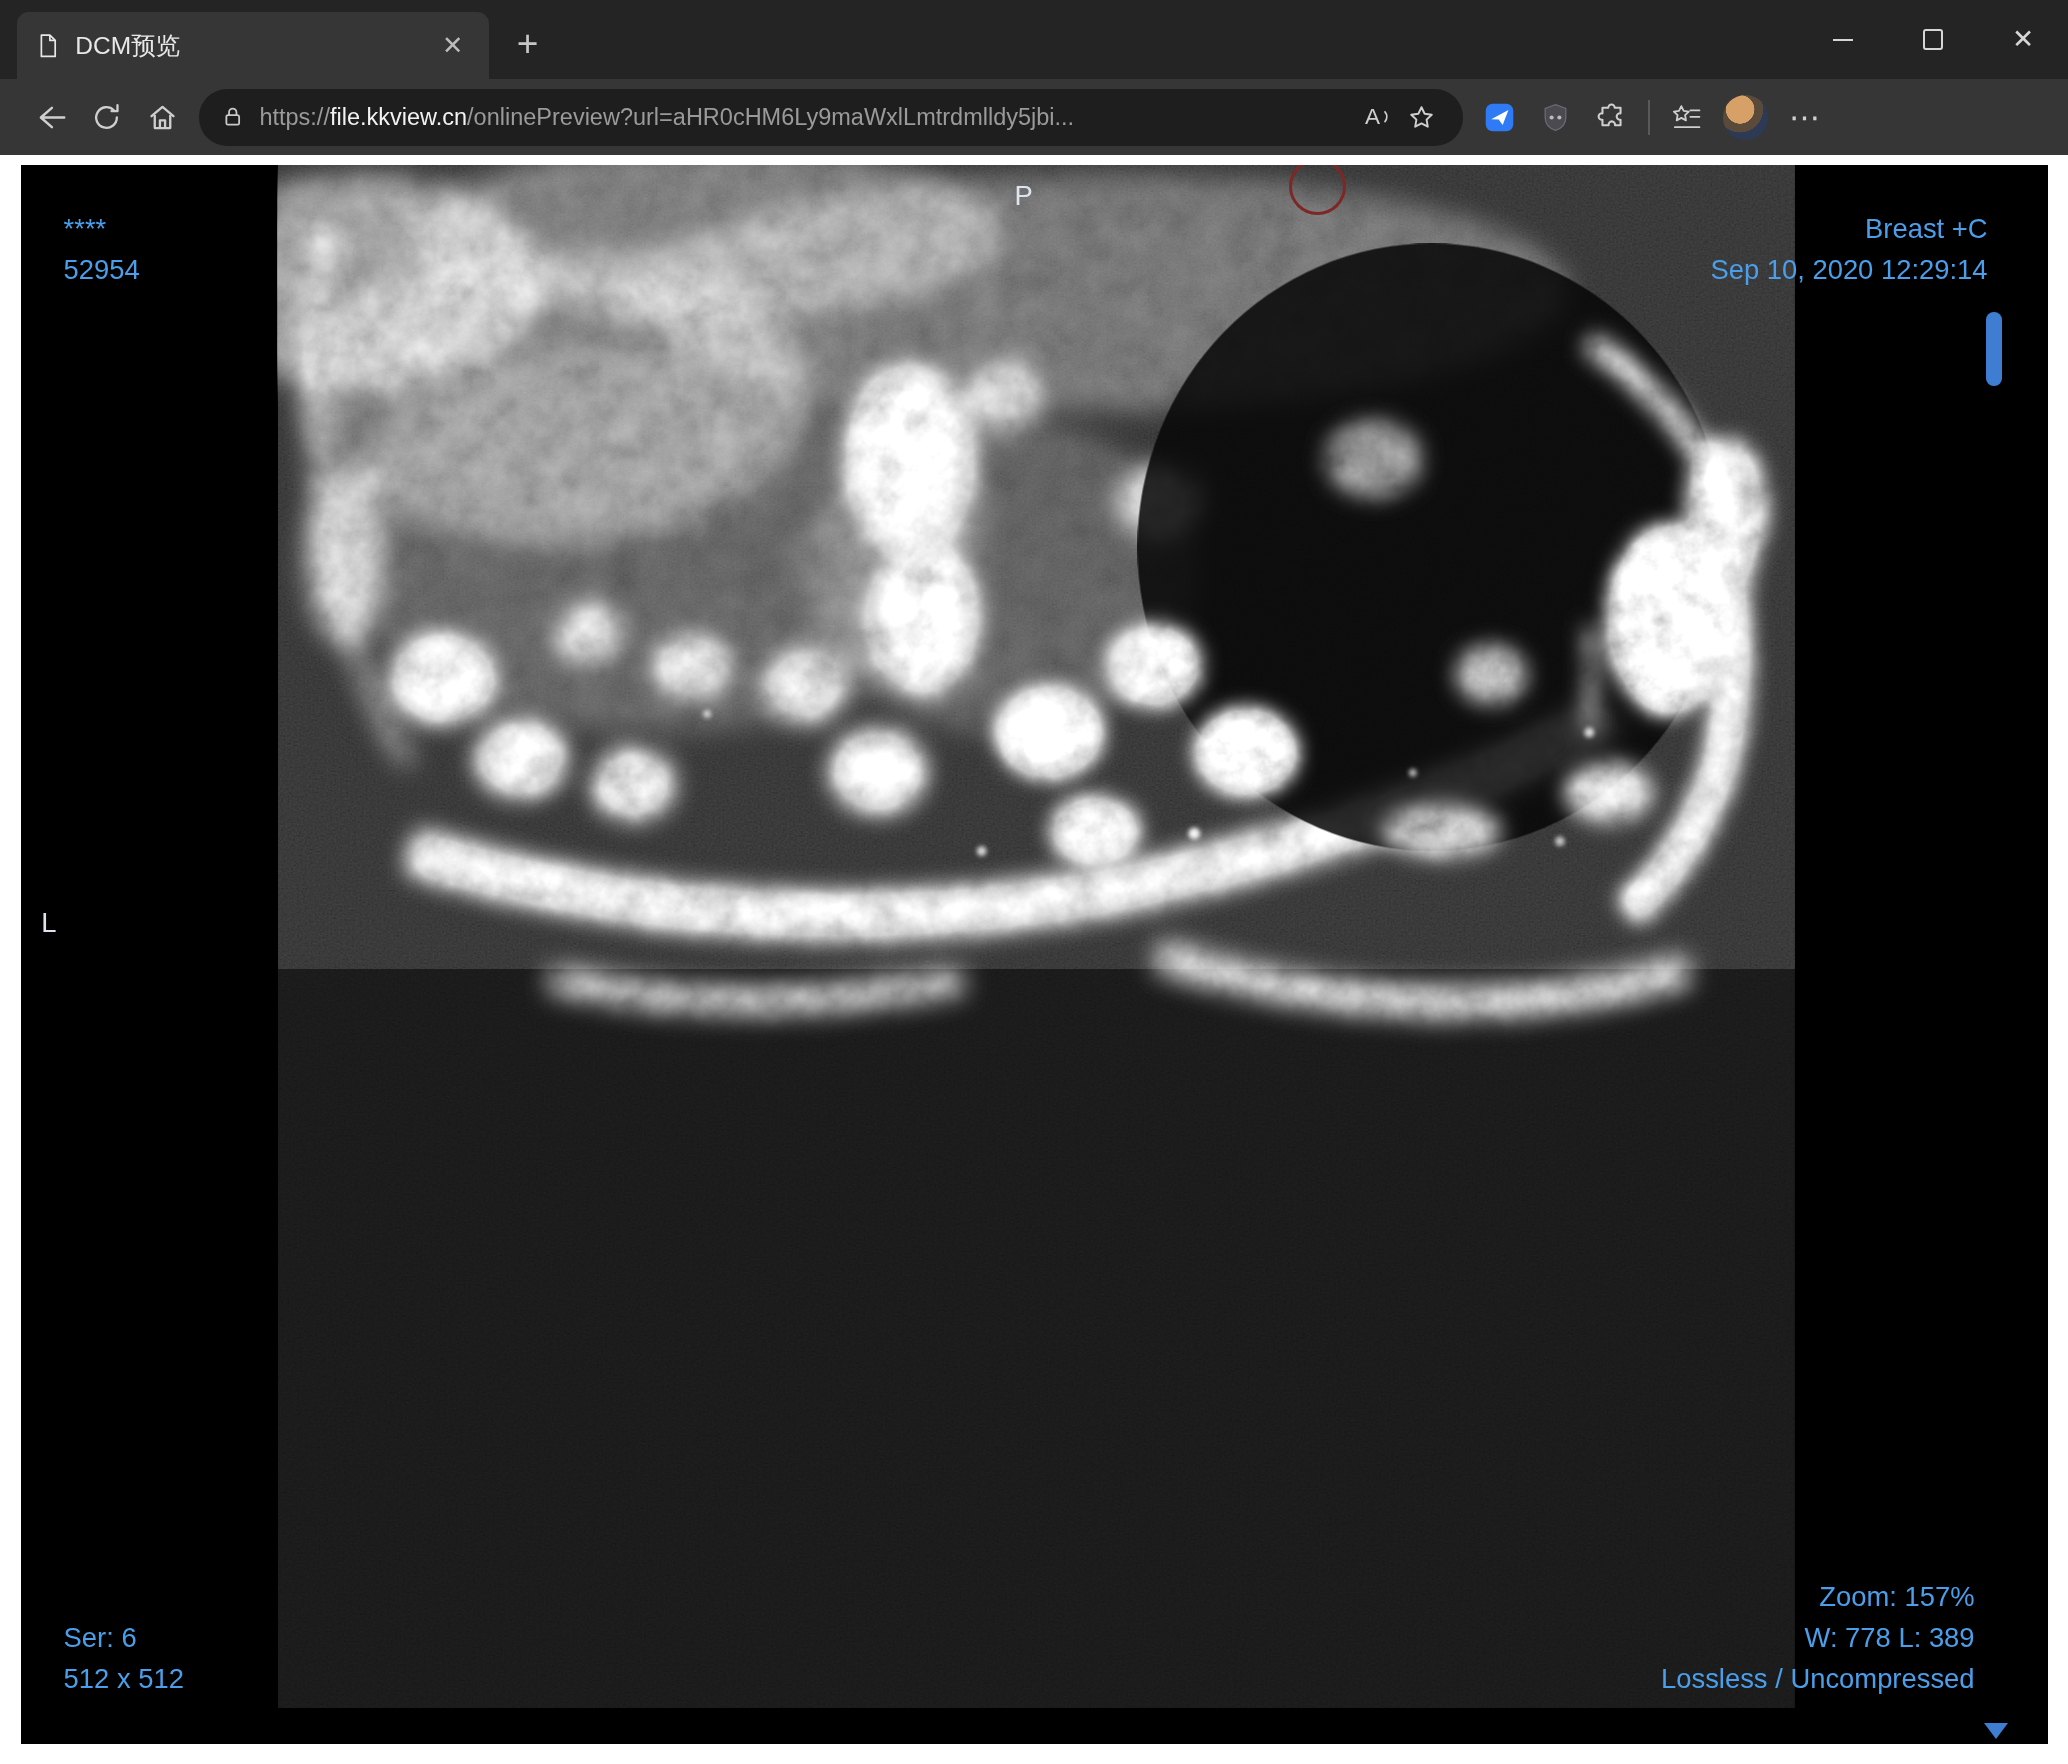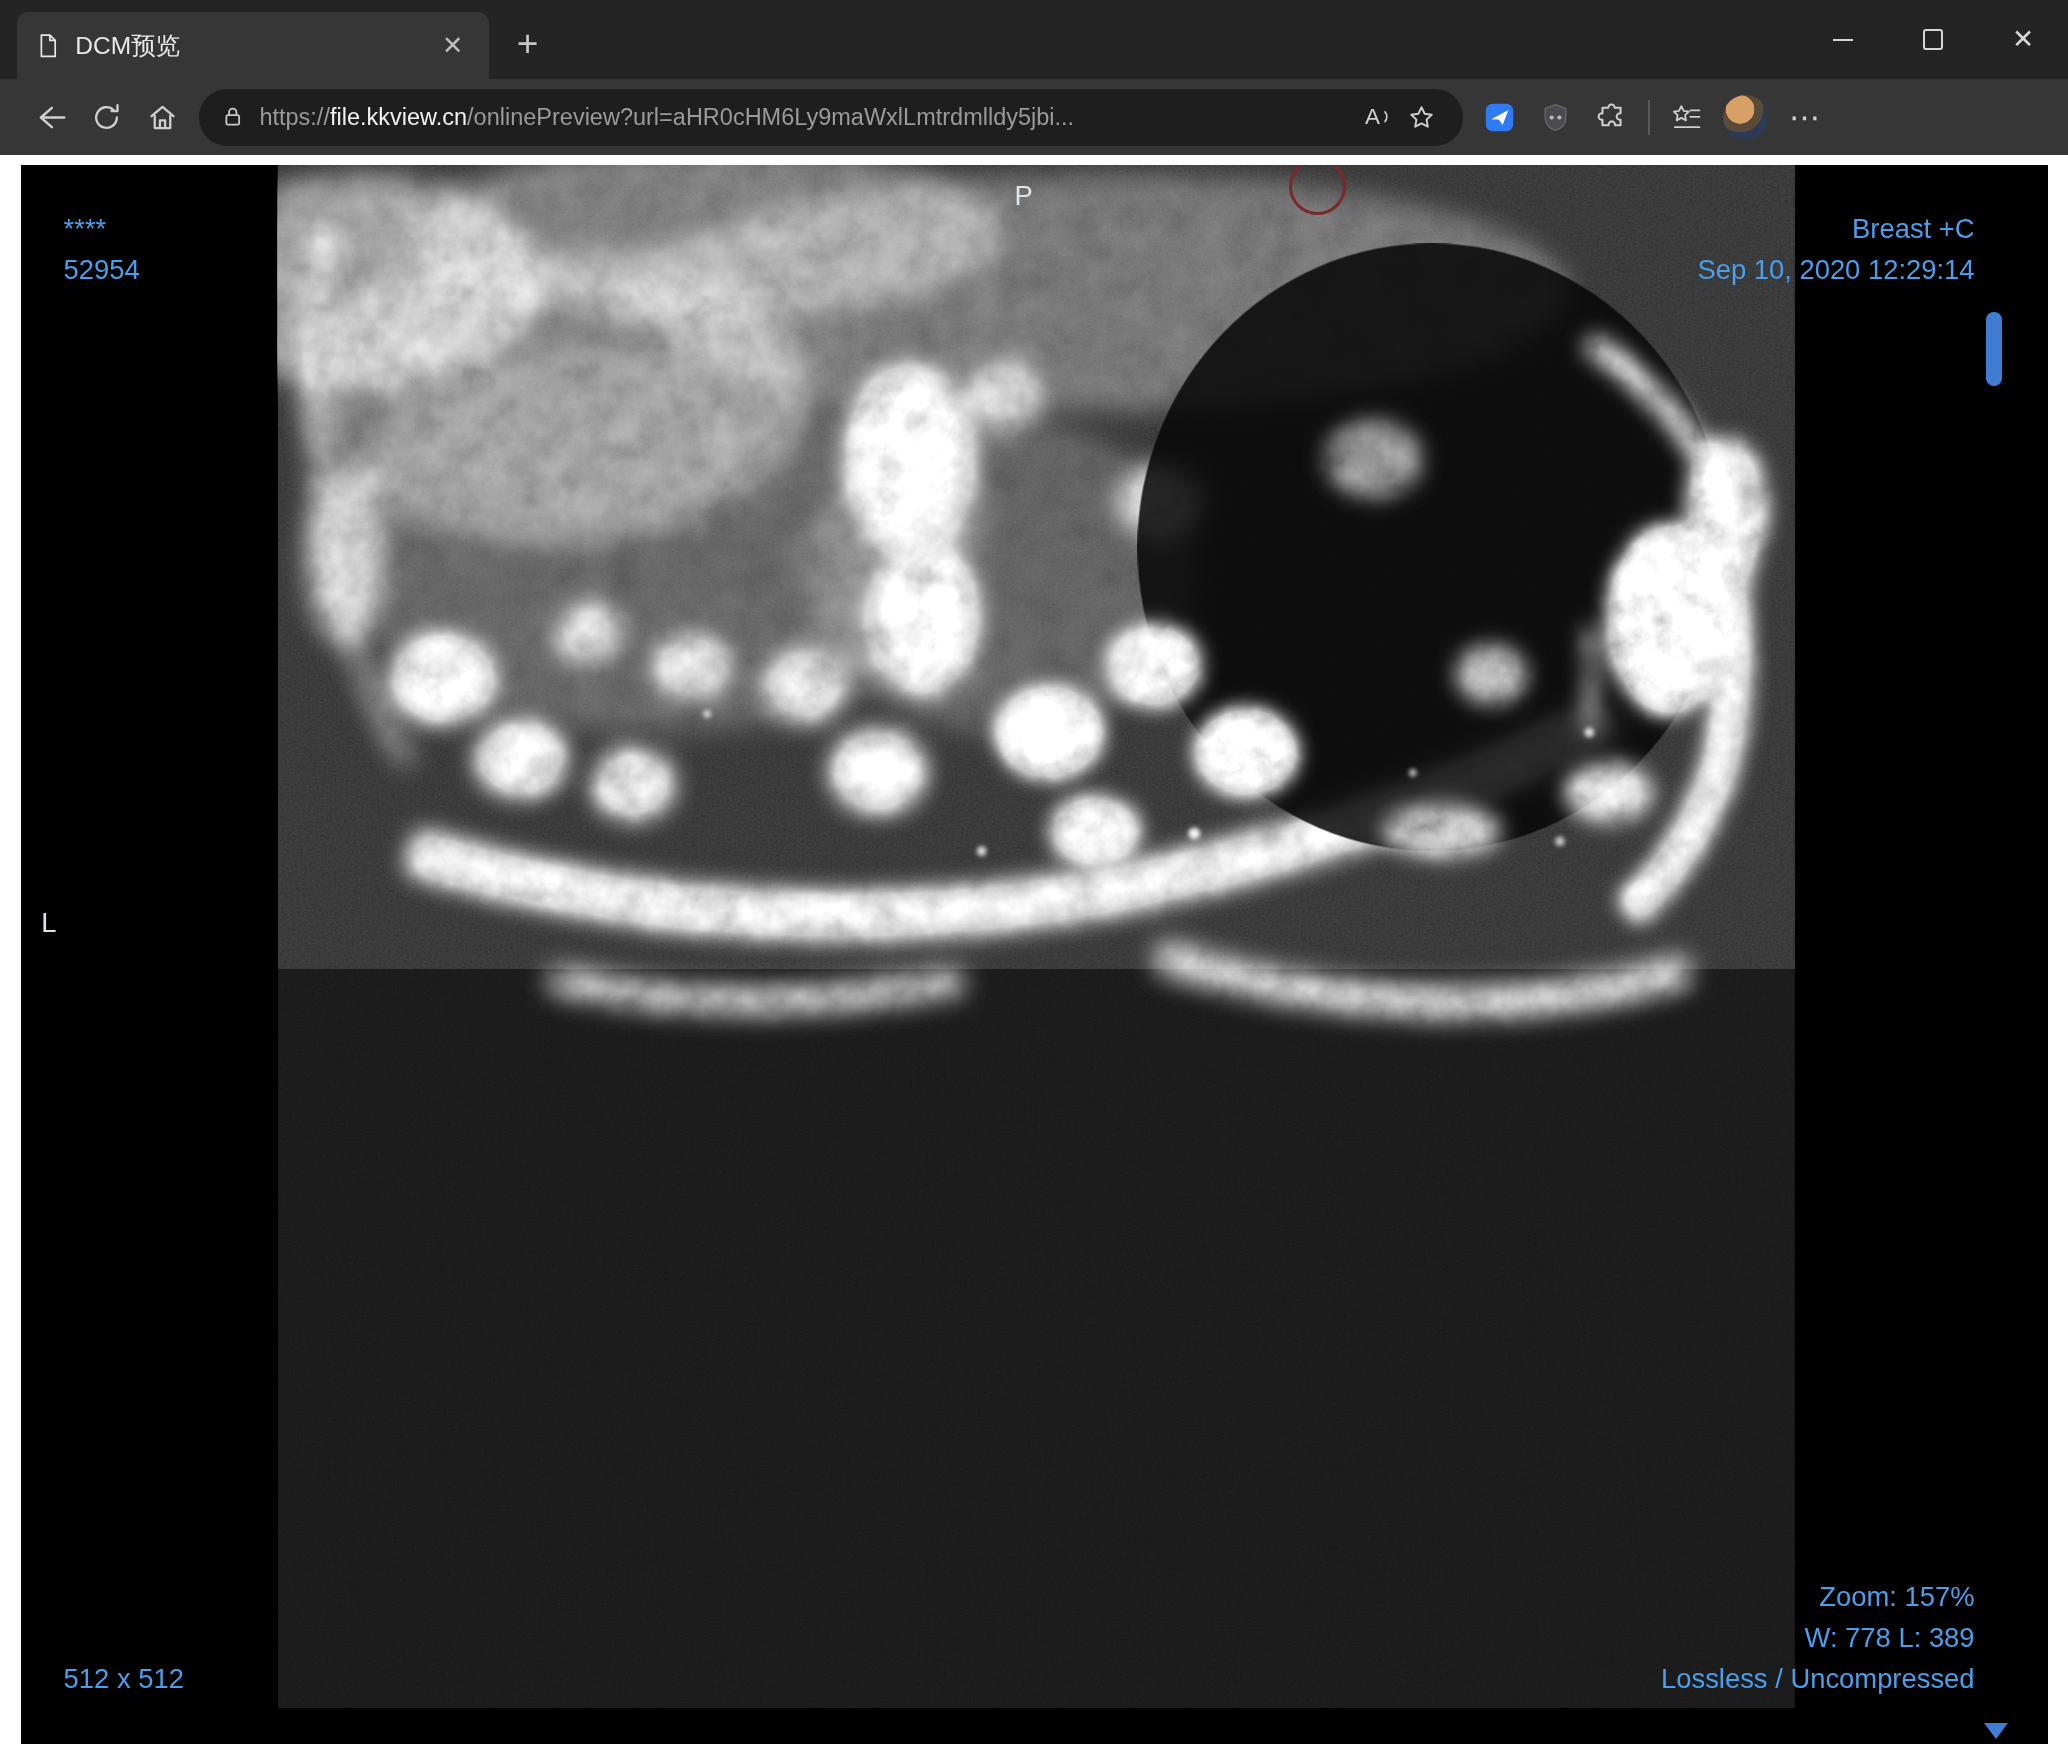--- a/index.html
+++ b/index.html
@@ -38,21 +38,21 @@
   .more{color:#cfcfcf;font-size:31px;line-height:31px;}
 
   
   .page{position:absolute;top:156px;left:0;right:0;bottom:0;background:#ffffff;}
   .viewer{position:absolute;left:20.6px;top:8.8px;width:2027px;height:1579px;background:#000;overflow:hidden;}
   .mri{position:absolute;left:0;top:0;}
   .ov{position:absolute;color:#4b9fea;font-size:27.4px;line-height:41px;white-space:nowrap;}
   .ov.white{color:#dde4ec;}
   .ov.right{text-align:right;}
   .ov-topleft{left:43px;top:43px;}
-  .ov-topright{right:73px;top:43px;}
+  .ov-topright{right:60px;top:43px;}
   .ov-botleft{left:43px;bottom:45px;}
   .ov-botright{right:73px;bottom:45px;}
   .ov-p{left:994px;top:9.8px;}
   .ov-l{left:20.6px;top:737px;}
   .annotation-circle{position:absolute;left:1268px;top:-6.9px;width:51px;height:51px;border:3.9px solid #7d2726;
                      border-radius:50%;background:transparent;}
   .scroll-thumb{position:absolute;right:46px;top:147px;width:15.7px;height:74px;border-radius:7.8px;background:#3f7dd2;}
   .scroll-down{position:absolute;right:40px;bottom:4.9px;width:0;height:0;
                border-left:12.7px solid transparent;border-right:12.7px solid transparent;border-top:16.7px solid #3f7dd2;}
   svg{display:block;}
@@ -251,20 +251,21 @@
         <div>****</div>
         <div>52954</div>
       </div>
       <div class="ov ov-topright right">
         <div>Breast +C</div>
         <div>Sep 10, 2020 12:29:14</div>
       </div>
       <div class="ov white ov-p">P</div>
       <div class="ov white ov-l">L</div>
       <div class="ov ov-botleft">
+        <div>Ser: 6</div>
         <div>512 x 512</div>
       </div>
       <div class="ov ov-botright right">
         <div>Zoom: 157%</div>
         <div>W: 778 L: 389</div>
         <div>Lossless / Uncompressed</div>
       </div>
 
       <div class="annotation-circle"></div>
       <div class="scroll-thumb"></div>

